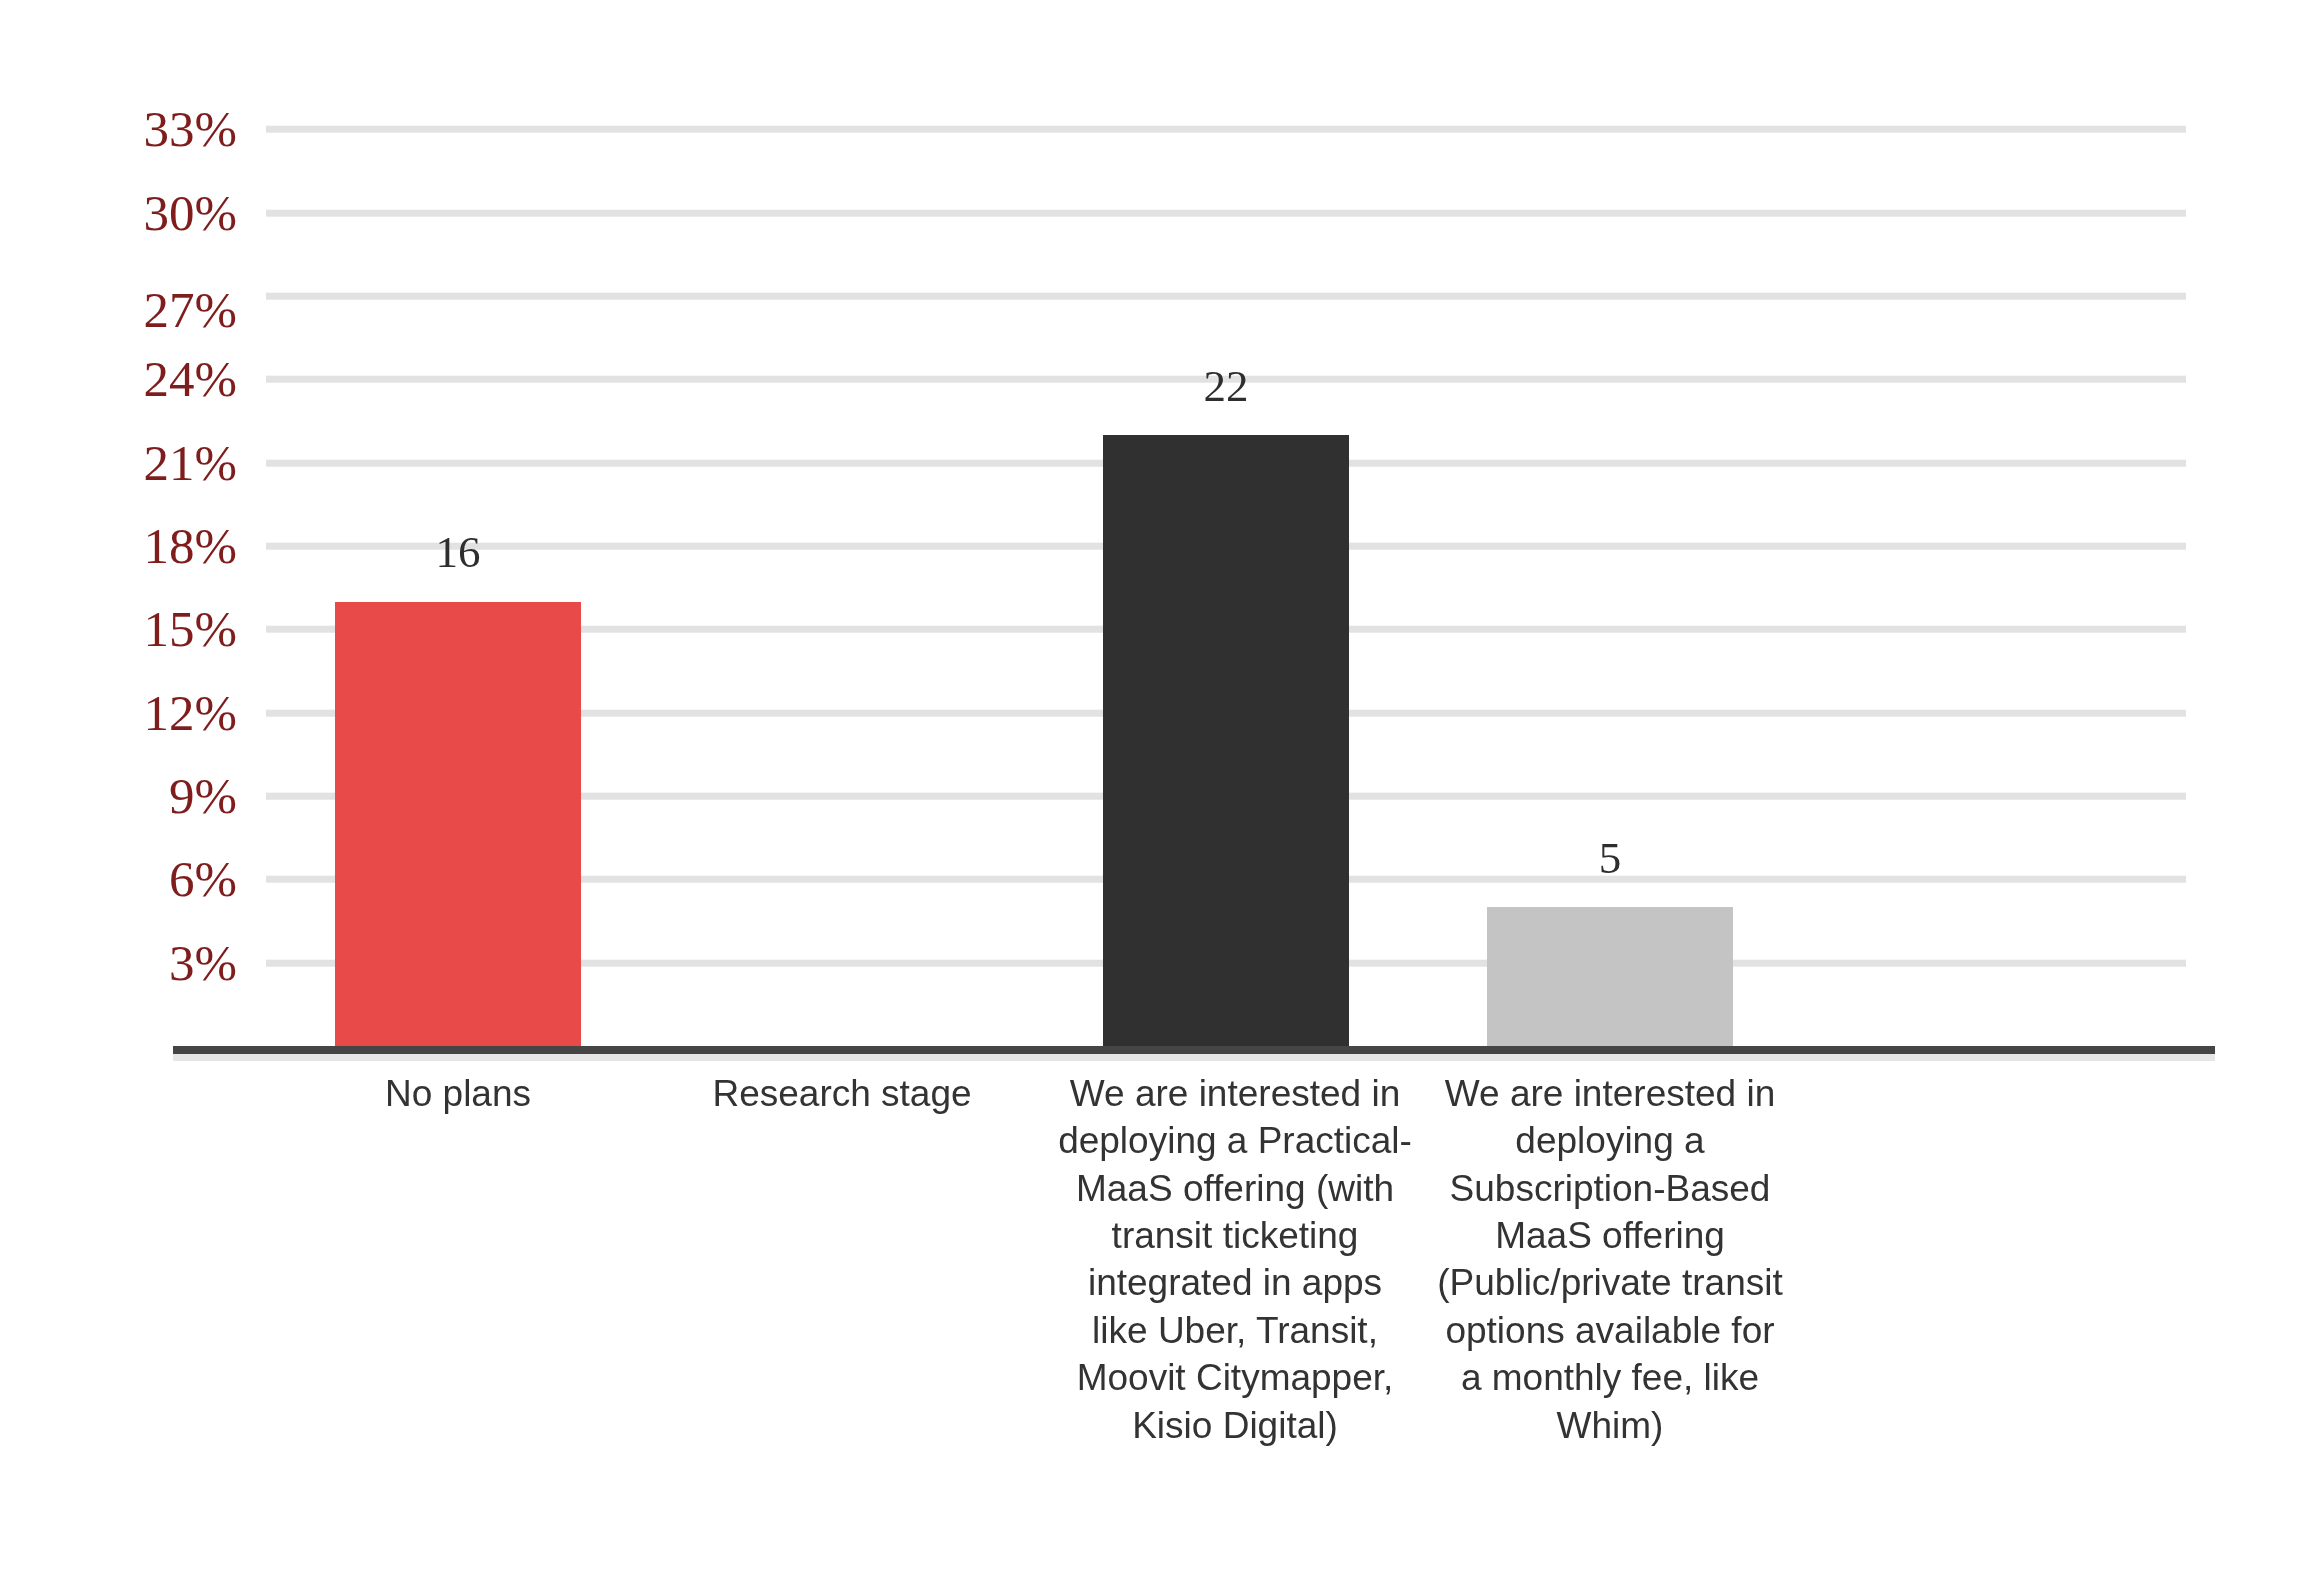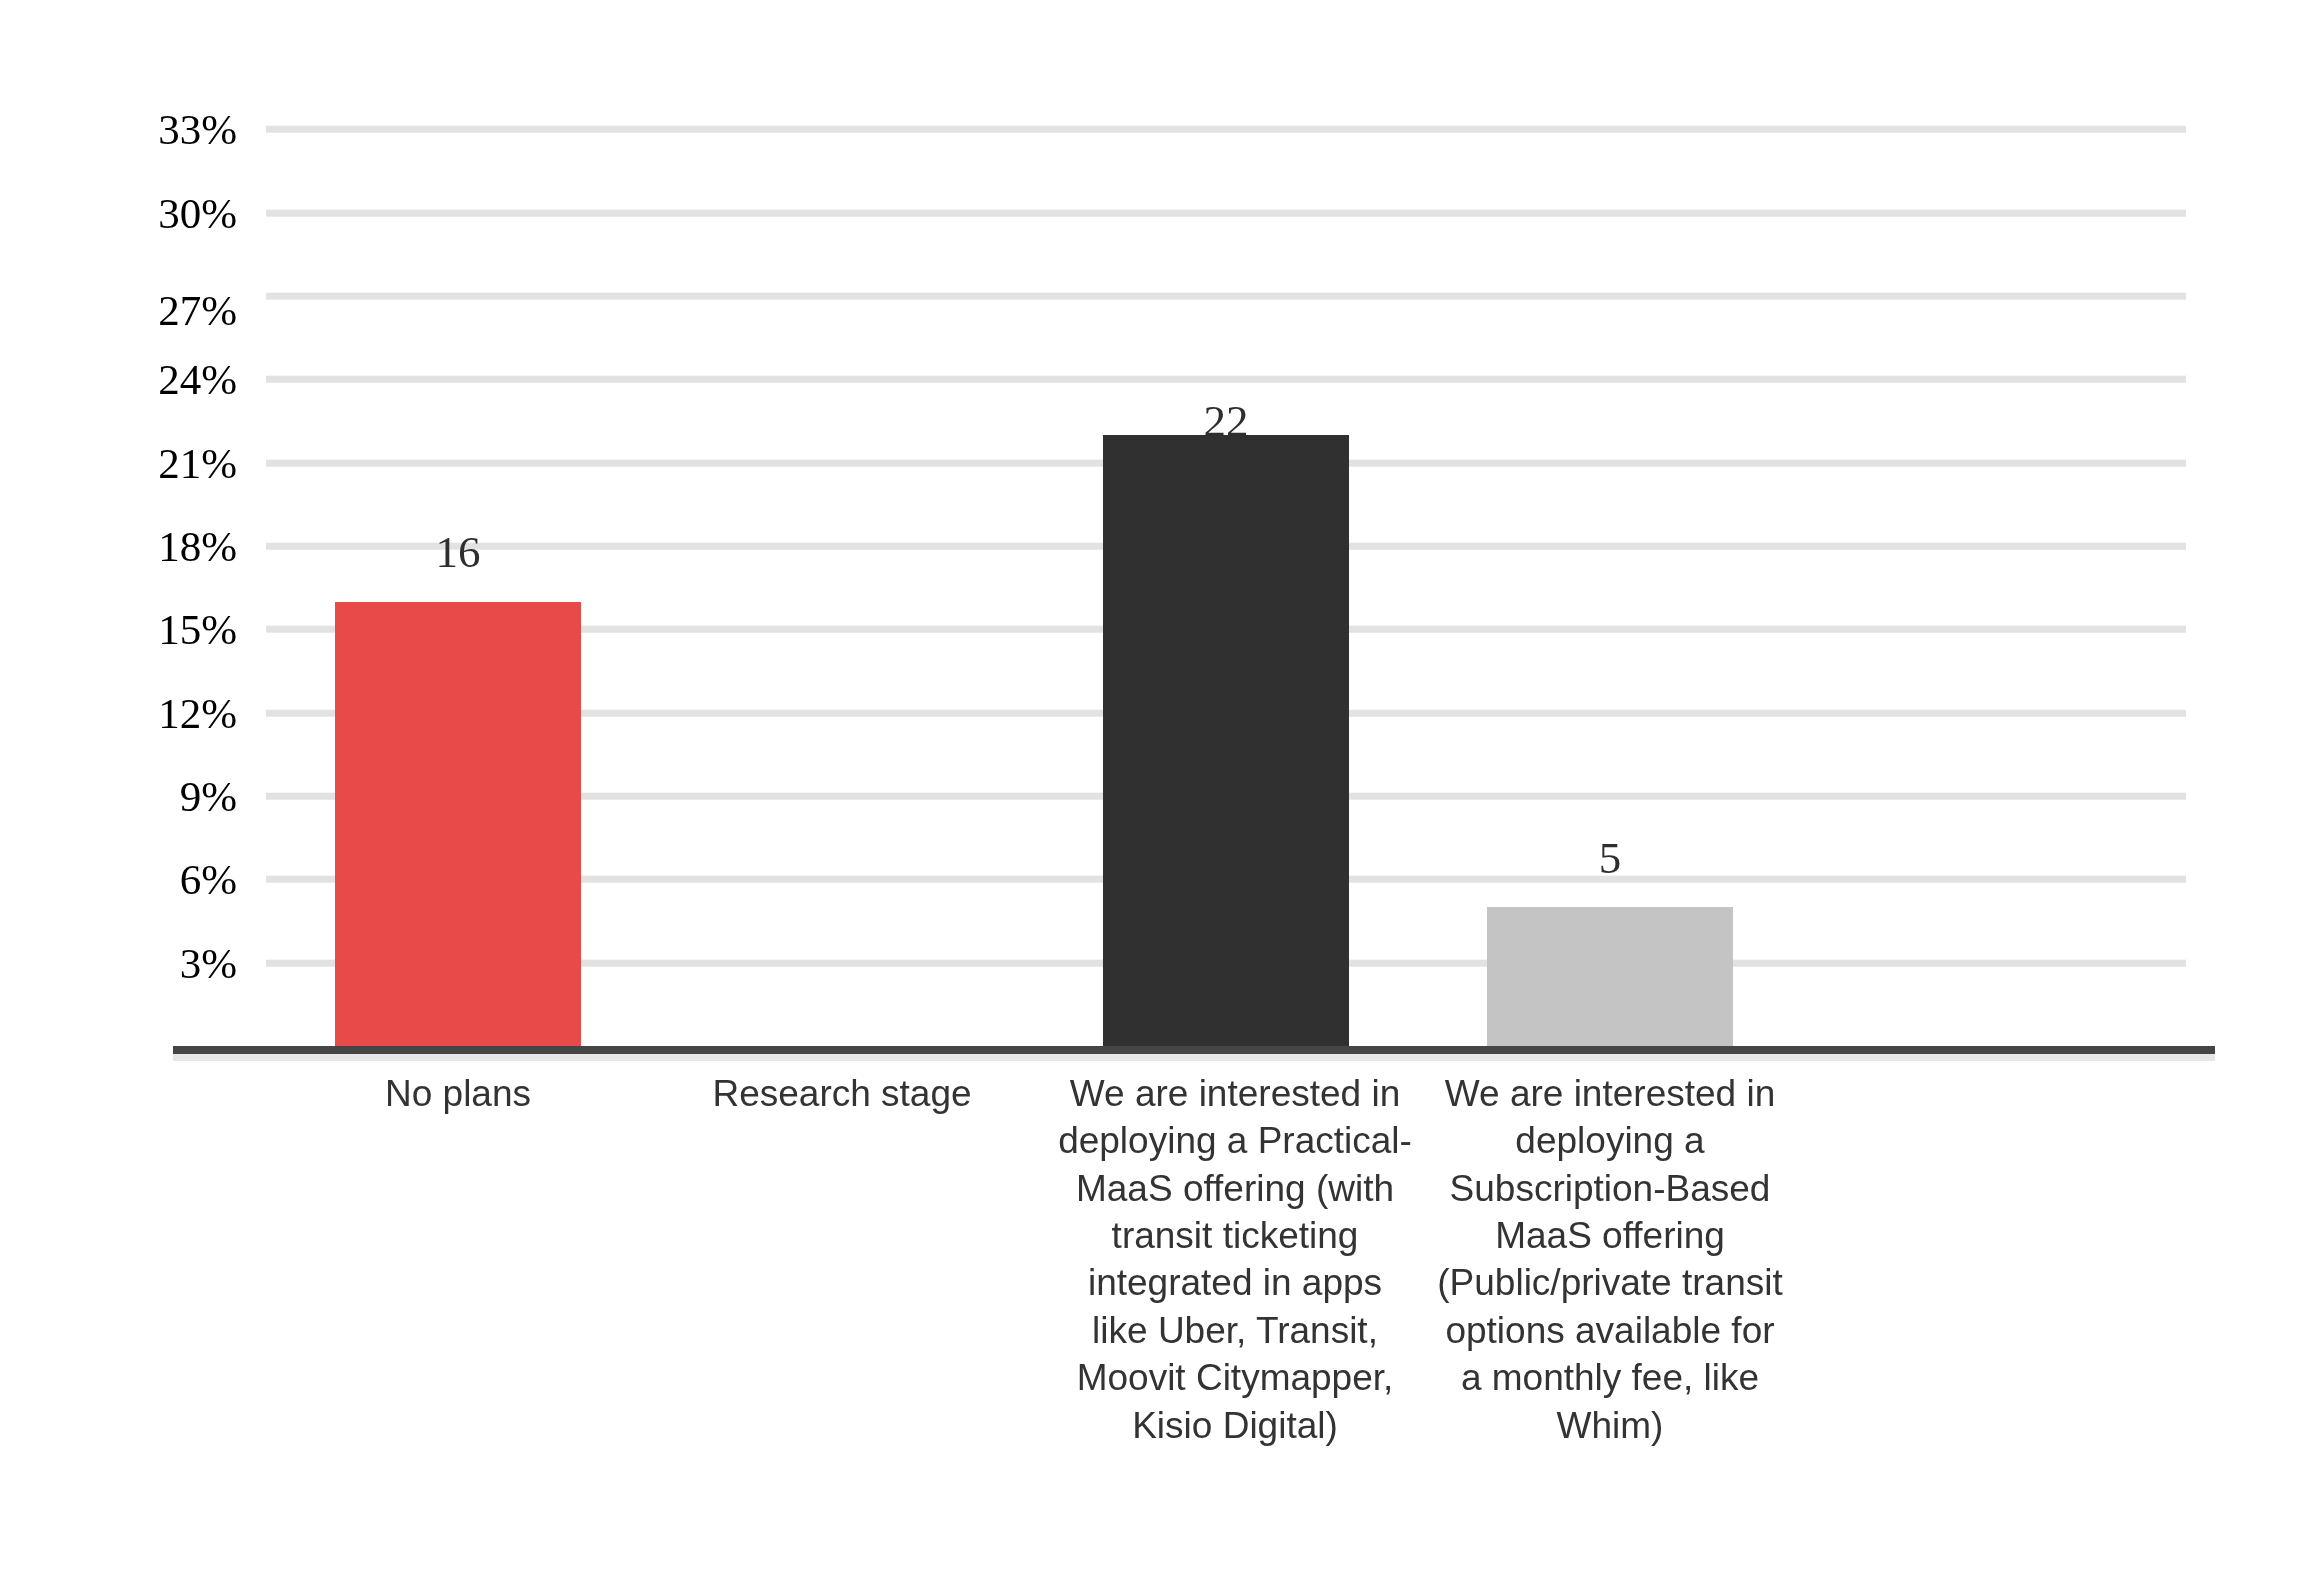--- a/index.html
+++ b/index.html
@@ -29,22 +29,22 @@
     left: 0;
     top: 0;
     width: 252px;
     height: 1053px;
   }
   .y-tick {
     position: absolute;
     right: 15px;
     transform: translateY(-50%);
     font-family: "Liberation Serif", serif;
-    font-size: 43px;
-    color: #000000;
+    font-size: 51px;
+    color: #7f1d1d;
     white-space: nowrap;
     line-height: 1;
   }
 
   
   .plot-area {
     position: absolute;
     left: 266px;
     top: 0px;
     width: 1920px;
@@ -158,21 +158,21 @@
       <div class="baseline" style="top: 1046px; background: rgb(69, 69, 69);"></div>
     </div>
 
   <div class="bars-layer">
       <div class="bar-slot" style="left: 0px; width: 384px;">
         <div class="bar" style="height: 444px; background: rgb(232, 74, 74);"></div>
         <div class="bar-value" style="bottom: 471px;">16</div>
       </div>
       <div class="bar-slot" style="left: 768px; width: 384px;">
         <div class="bar" style="height: 611px; background: rgb(48, 48, 48);"></div>
-        <div class="bar-value" style="bottom: 602px;">22</div>
+        <div class="bar-value" style="bottom: 637px;">22</div>
       </div>
       <div class="bar-slot" style="left: 1152px; width: 384px;">
         <div class="bar" style="height: 139px; background: rgb(196, 196, 196);"></div>
         <div class="bar-value" style="bottom: 165px;">5</div>
       </div>
     </div>
 
   <div class="x-axis">
       <div class="x-label" style="left: 397px; width: 358px;">Research stage</div>
       <div class="x-label" style="left: 13px; width: 358px;">No plans</div>

